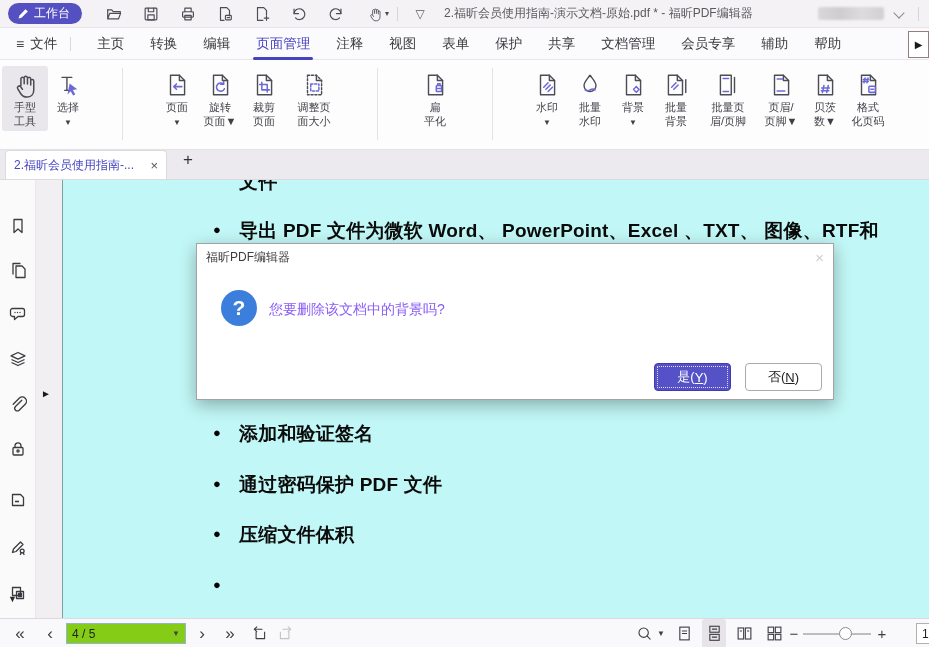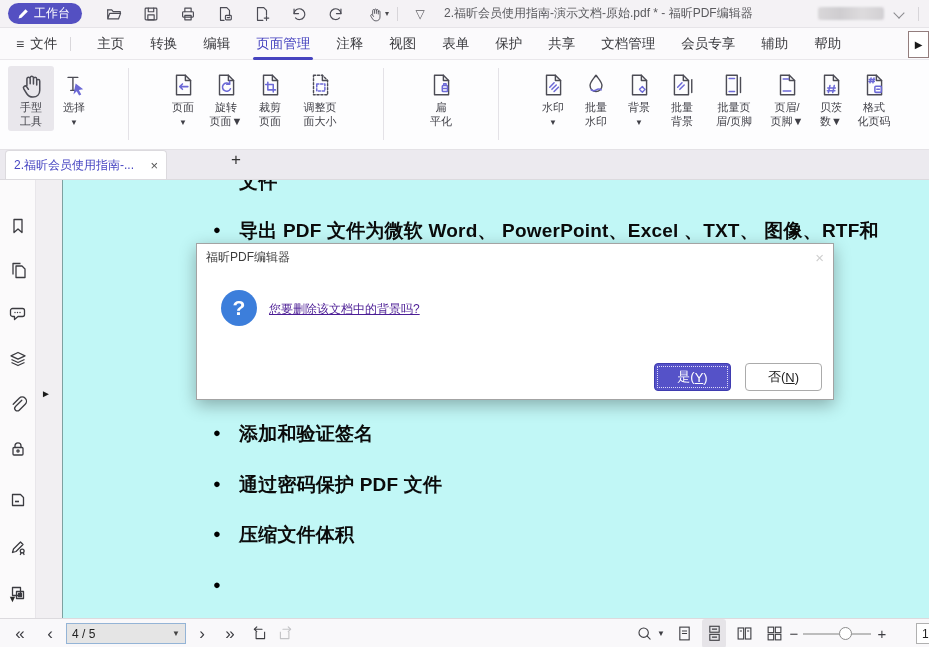--- a/index.html
+++ b/index.html
@@ -21,34 +21,34 @@
   
   #menubar { position:absolute; left:0; top:28px; width:929px; height:32px; background:#fbfafc; display:flex; align-items:center; border-bottom:1px solid #e9e7eb; font-size:13.5px; color:#3a3a3e; }
   #file-menu { display:flex; align-items:center; gap:6px; margin-left:16px; }
   .mdiv { width:1px; height:14px; background:#d9d7db; margin:0 13px; }
   .mitem { padding:0 13px; height:32px; line-height:32px; position:relative; white-space:nowrap; }
   .mitem.active { color:#4643bf; font-weight:normal; }
   .mitem.active::after { content:""; position:absolute; left:10px; right:10px; bottom:0; height:3px; border-radius:2px; background:#4643bf; }
   #menu-overflow { position:absolute; right:0; top:3px; width:21px; height:27px; background:#fff; border:1px solid #937d7d; display:flex; align-items:center; justify-content:center; font-size:10px; color:#1a1a1a; }
 
   
-  #ribbon { position:absolute; left:0; top:60px; width:929px; height:90px; background:#fdfdfe; border-bottom:1px solid #e4e2e6; display:flex; align-items:flex-start; padding:6px 0 0 8px;gap:29px; }
+  #ribbon { position:absolute; left:0; top:60px; width:929px; height:90px; background:#fdfdfe; border-bottom:1px solid #e4e2e6; display:flex; align-items:flex-start; padding:6px 0 0 2px;gap:29px; }
   .rgroup { display:flex; align-items:flex-start; }
   .rdiv { width:1px; height:72px; background:#e4e2e7; margin:2px 5px 0 5px; }
   .rtool { width:46px; padding:3px 1px; display:flex; flex-direction:column; align-items:center; border-radius:3px; }
   .rtool.wide { width:58px; }
   .rtool.sel { background:#e9e7ec; }
   .ricon { height:32px; display:flex; align-items:center; justify-content:center; }
   .rlab { font-size:11px; line-height:13.5px; color:#3f3f46; text-align:center; white-space:nowrap; }
   .o { fill:none; stroke:#4c4c55; stroke-width:1.3; stroke-linejoin:round; stroke-linecap:round; }
   .a { fill:none; stroke:#6c69d6; stroke-width:1.4; stroke-linejoin:round; stroke-linecap:round; }
   .af { fill:#6c69d6; stroke:none; }
 
   
-  #tabbar { position:absolute; left:0; top:150px; width:929px; height:30px; background:#eceaef; border-bottom:1px solid #dcdade; display:flex; align-items:flex-start;gap:48px; }
+  #tabbar { position:absolute; left:0; top:150px; width:929px; height:30px; background:#eceaef; border-bottom:1px solid #dcdade; display:flex; align-items:flex-start; }
   #doc-tab { width:162px; height:29px; background:#fff; border:1px solid #dcdade; border-bottom:none; border-radius:4px 4px 0 0; margin-left:5px; display:flex; align-items:center; padding:0 8px; gap:6px; }
   #doc-tab .tlabel { font-size:12px; color:#4645c2; white-space:nowrap; overflow:hidden; flex:1; }
   #doc-tab .tclose { font-size:13px; color:#555; }
   #new-tab { font-size:17px; color:#333; margin-left:16px; margin-bottom:4px; }
 
   
   #main { position:absolute; left:0; top:180px; width:929px; height:438px; }
   #sidebar { position:absolute; left:0; top:0; width:36px; height:438px; background:#fbfafb; border-right:1px solid #e8e6ea; }
   .sic { position:absolute; left:8px; width:20px; height:20px; color:#3b3b40; }
   .sic svg { stroke:#3b3b40; }
@@ -57,31 +57,31 @@
   #strip { position:absolute; left:36px; top:0; width:26px; height:438px; background:#f1eff2; }
   #page { position:absolute; left:62px; top:0; width:867px; height:438px; background:#c1f7f6; border-left:1px solid rgba(0,0,0,.35); overflow:hidden; }
   .ptext { position:absolute; font-size:19px; font-weight:600; color:#0b0b0b; white-space:nowrap; letter-spacing:.2px; }
   .bullet { position:absolute; font-size:13px; color:#000; }
 
   
   #dialog { position:absolute; left:196px; top:243px; width:638px; height:157px; background:#fff; border:1px solid #a3a3a3; box-shadow:0 5px 16px rgba(0,0,0,.3); z-index:20; }
   #dlg-title { height:26px; display:flex; align-items:center; padding:0 9px; font-size:12px; color:#3c3c3c; }
   #dlg-close { margin-left:auto; color:#cfcfcf; font-size:15px; }
   #dlg-qicon { position:absolute; left:24px; top:46px; width:36px; height:36px; border-radius:50%; background:#3c7edb; color:#fff; font-size:21px; font-weight:bold; display:flex; align-items:center; justify-content:center; }
-  #dlg-msg { position:absolute; left:72px; top:57px; font-size:12px; color:#4c1d95;text-decoration:underline; }
+  #dlg-msg { position:absolute; left:72px; top:57px; font-size:14px; color:#8b5cf6; }
   .dbtn { position:absolute; top:119px; width:77px; height:28px; border-radius:4px; font-size:13px; display:flex; align-items:center; justify-content:center; }
   #btn-yes { left:457px; background:#5552c8; border:1px solid #3f3cb0; color:#fff; outline:1px dotted #dcdaf6; outline-offset:-4px; }
   #btn-no { left:548px; background:#fff; border:1px solid #ababab; color:#222; }
   .ukey { text-decoration:underline; }
 
   
   #statusbar { position:absolute; left:0; top:618px; width:929px; height:29px; background:#f9f8fa; border-top:1px solid #dcdade; }
   .sbtn { position:absolute; top:0; height:29px; display:flex; align-items:center; justify-content:center; color:#3d3d42; }
   .glyph { font-size:17px; line-height:1; }
-  #page-combo { position:absolute; left:66px; top:4px; width:120px; height:21px; background:#e5e5e5; border:1px solid #94b4d6; display:flex; align-items:center; font-size:12px; color:#222; padding:0 5px;gap:15px; }
+  #page-combo { position:absolute; left:66px; top:4px; width:120px; height:21px; background:#84cc16; border:1px solid #94b4d6; display:flex; align-items:center; font-size:12px; color:#222; padding:0 5px;gap:15px; }
   #page-combo .cb-arrow { margin-left:auto; font-size:8px; color:#444; }
   #zoom-slider { position:absolute; left:803px; top:13.5px; width:68px; height:2px; background:#bdbdbd; }
   #zoom-thumb { position:absolute; left:36px; top:-6px; width:13px; height:13px; border-radius:50%; background:#fff; border:1px solid #8d8d8d; }
   #zoom-box { position:absolute; left:916px; top:4px; width:40px; height:21px; background:#fff; border:1px solid #b0b0b0; font-size:12px; color:#222; display:flex; align-items:center; padding-left:5px; }
   .vicon { border-radius:3px; padding:2px; }
   .vicon.sel { background:#e6e4e8; }
 </style>
 </head>
 <body>
 

